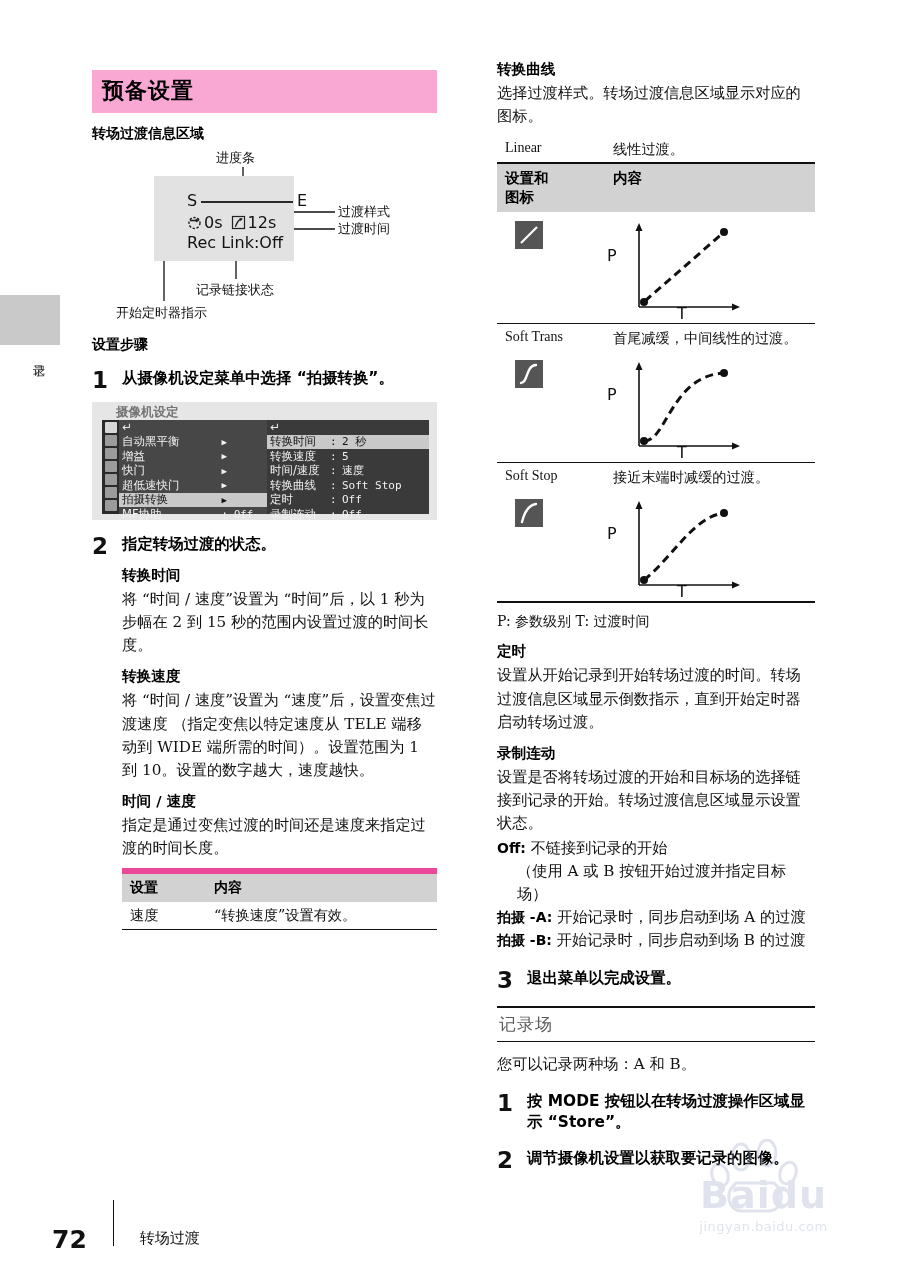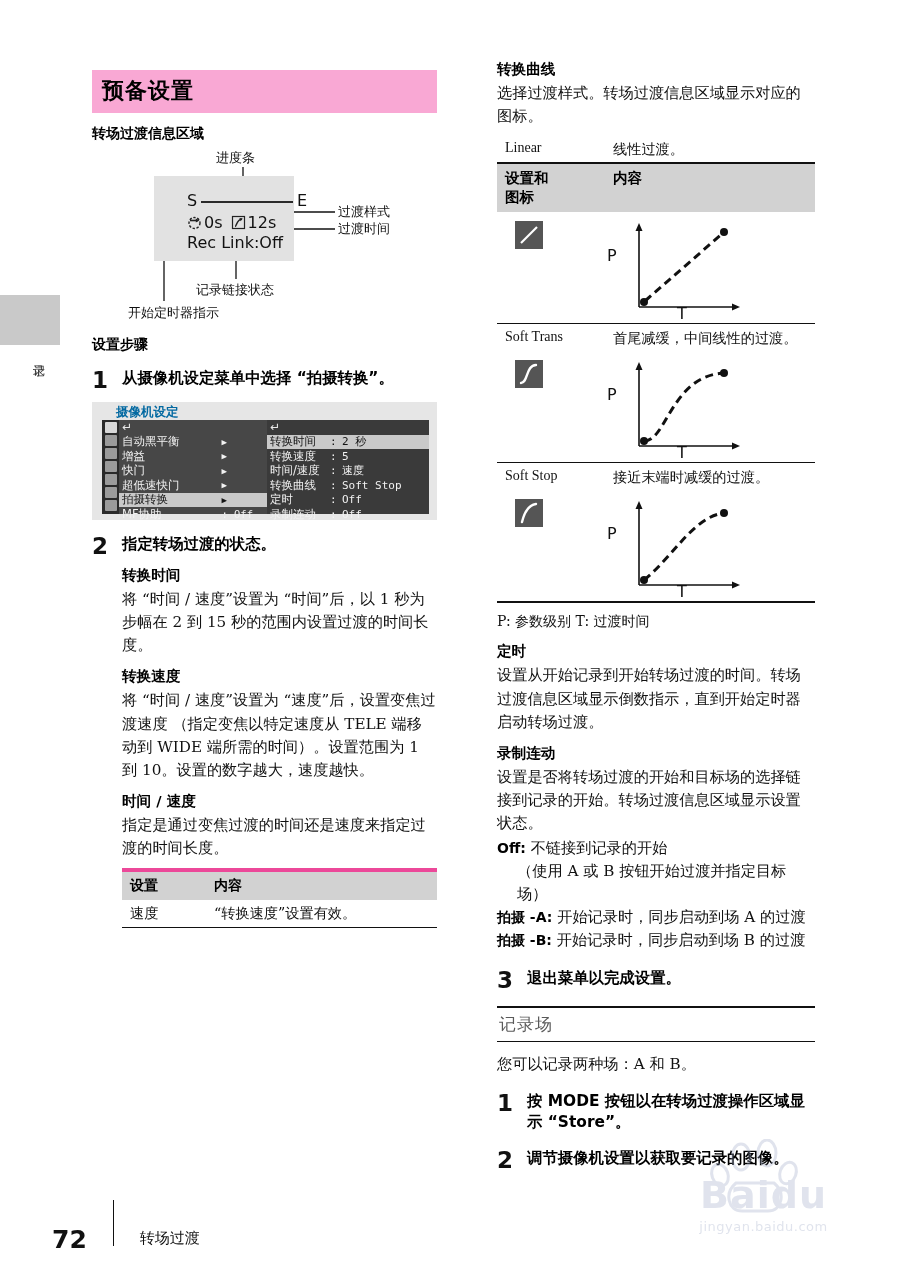--- a/index.html
+++ b/index.html
@@ -83,21 +83,21 @@
   }
 
   
   .menu-shot{
     position:relative;width:345px;height:118px;margin-top:10px;
     background:#e6e6e6;
   }
   .menu-title{
     position:absolute;left:24px;top:2px;
     font-family:"DejaVu Sans","Liberation Sans",sans-serif;
-    font-weight:bold;font-size:12.5px;color:#0369a1;
+    font-weight:bold;font-size:12.5px;color:#737373;
   }
   .menu-frame{
     position:absolute;left:10px;top:18px;right:8px;bottom:6px;
     background:#3c3c3c;display:flex;
   }
   .menu-rail{
     width:17px;background:#2a2a2a;display:flex;flex-direction:column;
     align-items:center;padding-top:2px;gap:2px;
   }
   .rail-ico{
@@ -131,21 +131,21 @@
     background:#d2d2d2;text-align:left;
     font-family:"DejaVu Sans","Liberation Sans",sans-serif;
     font-weight:bold;font-size:14px;color:#000;
     padding:5px 6px 5px 8px;
   }
   table.doc td{
     font-family:"DejaVu Serif","Liberation Serif",serif;
     font-size:14.2px;color:#111;padding:4px 6px 4px 8px;
     border-bottom:1px solid #111;vertical-align:top;
   }
-  table.doc tr.top-rule th{border-top:4px solid #ec4899;}
+  table.doc tr.top-rule th{border-top:6px solid #ec4899;}
   table.doc tr:last-child td{border-bottom:1px solid #111;}
 
   
   table.curve{border-collapse:collapse;width:100%;margin-top:7px;}
   table.curve th{
     background:#d2d2d2;text-align:left;
     font-family:"DejaVu Sans","Liberation Sans",sans-serif;
     font-weight:bold;font-size:14.5px;color:#000;padding:5px 8px;
     vertical-align:top;
   }
@@ -255,21 +255,21 @@
             <polygon points="11.8,3.4 8.4,3 9.6,6.2" fill="#222"></polygon>
           </svg>
           <span>12s</span>
         </div>
         <div style="margin-top:0px;">Rec Link:Off</div>
       </div>
 
       <div class="callout" style="left:246px;top:54px;">过渡样式</div>
       <div class="callout" style="left:246px;top:71px;">过渡时间</div>
       <div class="callout" style="left:104px;top:132px;">记录链接状态</div>
-      <div class="callout" style="left:36px;top:155px;">开始定时器指示</div>
+      <div class="callout" style="left:24px;top:155px;">开始定时器指示</div>
     </div>
 
     <div class="bold-cn" style="margin-top:2px;">设置步骤</div>
 
     <div class="step">
       <div class="step-num">1</div>
       <div class="step-body">
         <div class="step-title">从摄像机设定菜单中选择 “拍摄转换”。</div>
       </div>
     </div>

